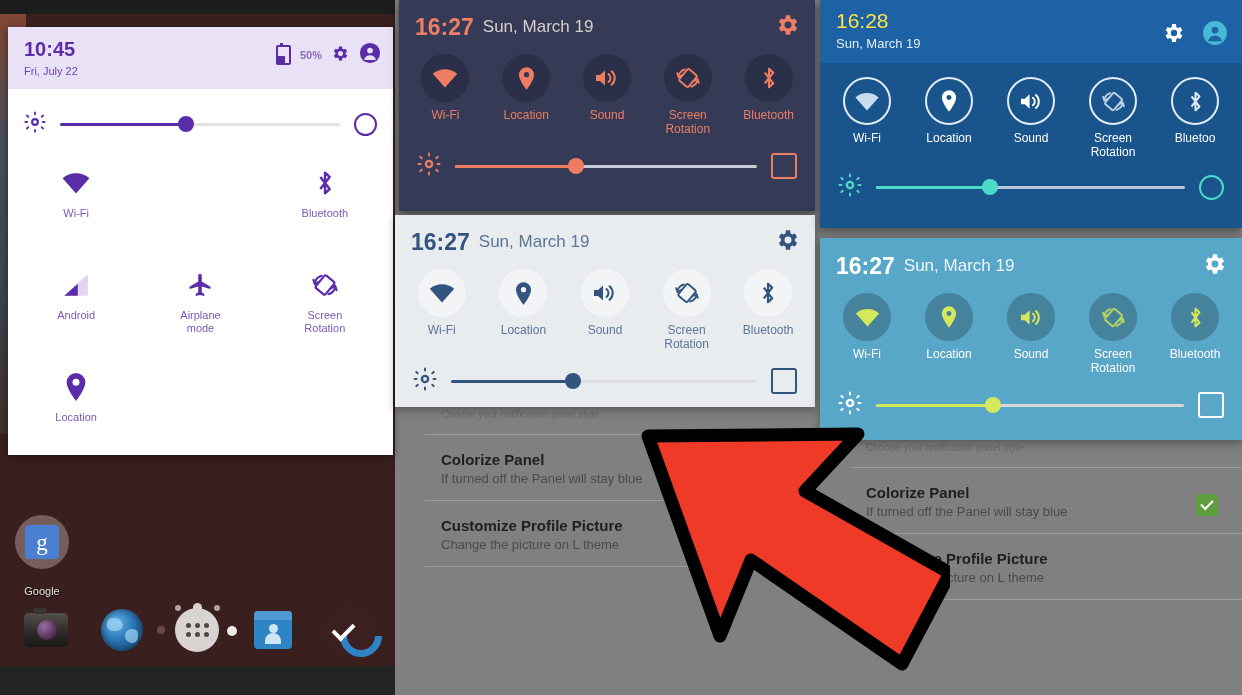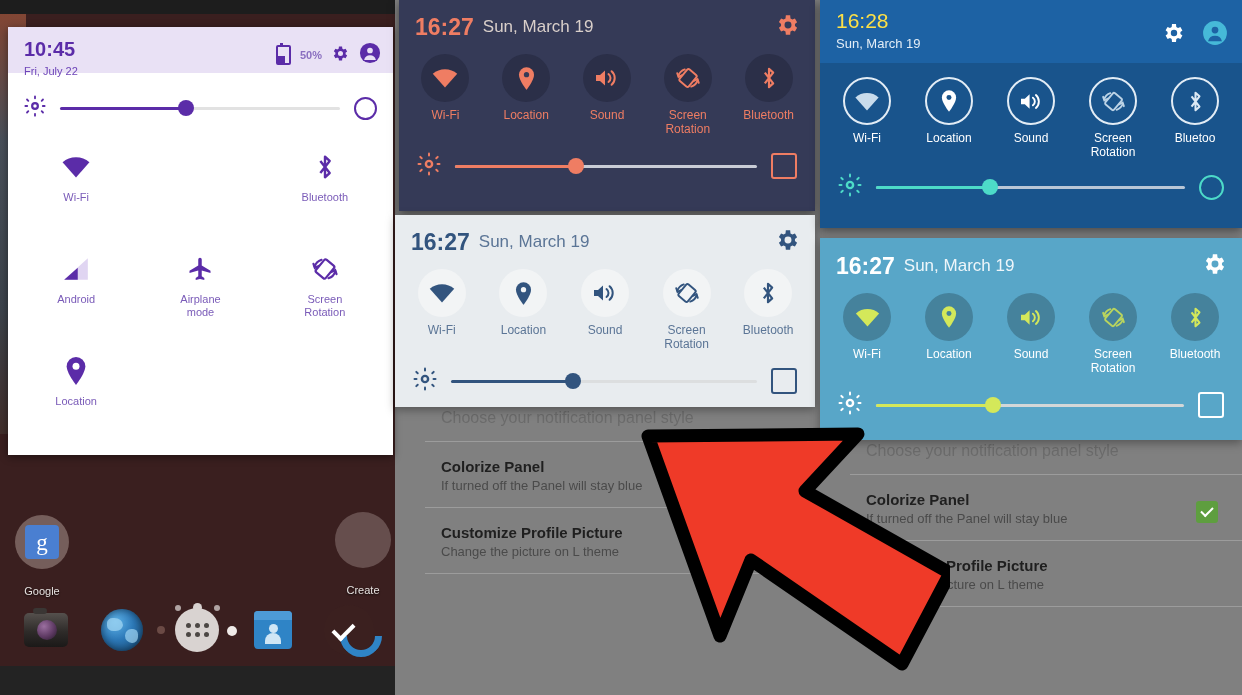--- a/index.html
+++ b/index.html
@@ -81,21 +81,21 @@
       border:7px solid #2f84c6;border-radius:50%;
       border-top-color:transparent;border-right-color:transparent;transform:rotate(-45deg);}
   #phone-check{position:absolute;left:9px;top:18px;width:17px;height:9px;
       border-left:4px solid #fff;border-bottom:4px solid #fff;transform:rotate(-45deg);}
 
   
   #panel-purple{
     position:absolute;left:8px;top:27px;width:385px;height:428px;
     background:#ffffff;box-shadow:0 2px 8px rgba(0,0,0,.45);overflow:hidden;
   }
-  #p1-header{height:46px;background:#e9e1f5;position:relative;padding:12px 14px 0 16px;box-sizing:border-box;}
+  #p1-header{height:62px;background:#e9e1f5;position:relative;padding:12px 14px 0 16px;box-sizing:border-box;}
   #p1-time{color:#5b2ca8;font-size:20px;font-weight:bold;line-height:1;}
   #p1-date{color:#6d44b8;font-size:11px;margin-top:6px;}
   #p1-status{position:absolute;right:12px;top:15px;display:flex;align-items:center;gap:9px;}
   #p1-battery{width:11px;height:16px;border:2px solid #5b2ca8;border-radius:2px;position:relative;}
   #p1-battery:before{content:"";position:absolute;left:2px;top:-4px;width:3px;height:3px;background:#5b2ca8;}
   #p1-battery:after{content:"";position:absolute;left:0;bottom:0;width:7px;height:7px;background:#5b2ca8;}
   #p1-batt-text{color:#8a6fc0;font-size:11px;font-weight:bold;}
   .gear{position:relative;display:inline-block;}
   #p1-bright-row{display:flex;align-items:center;padding:22px 16px 0 16px;gap:14px;}
   .slider-track{flex:1;height:3px;border-radius:2px;position:relative;}
@@ -150,21 +150,21 @@
   #panel-teal .date{color:#eef6fa;font-size:17px;margin-left:9px;}
 
   
   .settings-bg{position:absolute;background:#808080;}
   #settings-mid{left:395px;top:407px;width:425px;height:288px;}
   #settings-right{left:820px;top:440px;width:422px;height:255px;}
   .set-row{padding:16px 0 14px 46px;position:relative;}
   .set-title{color:#1f1f1f;font-size:15px;font-weight:bold;}
   .set-sub{color:#4a4a4a;font-size:13px;margin-top:3px;}
   .set-div{height:1px;background:rgba(255,255,255,.22);margin-left:30px;}
-  .faded-line{color:#5a5a5a;font-size:16px;padding:2px 0 0 46px;opacity:.55;}
+  .faded-line{color:#5a5a5a;font-size:10px;padding:2px 0 0 46px;opacity:.55;}
   .chk{position:absolute;right:24px;top:26px;width:22px;height:22px;border-radius:3px;background:#5e9e3f;
      display:flex;align-items:center;justify-content:center;}
   .chk:after{content:"";width:10px;height:5px;border-left:2.5px solid #fff;border-bottom:2.5px solid #fff;
      transform:rotate(-45deg);margin-top:-3px;}
 
   
   #red-arrow{position:absolute;left:620px;top:420px;width:330px;height:275px;pointer-events:none;}
 </style>
 </head>
 <body>
@@ -175,24 +175,20 @@
     <div id="status-strip"></div>
     <div id="wallpaper"></div>
 
     <div class="home-icon" id="google-icon">
       <div class="glyph">
         <div class="g-tile">g</div>
       </div>
       <div class="lbl">Google</div>
     </div>
 
-    <div class="home-icon" id="create-icon">
-      <div class="glyph"></div>
-      <div class="lbl">Create</div>
-    </div>
 
     <div id="page-dots">
       <div class="pdot"></div>
       <div class="pdot active"></div>
       <div class="pdot"></div>
     </div>
 
     <div id="dock">
       <div class="dock-item">
         <div id="camera-ico"></div>

